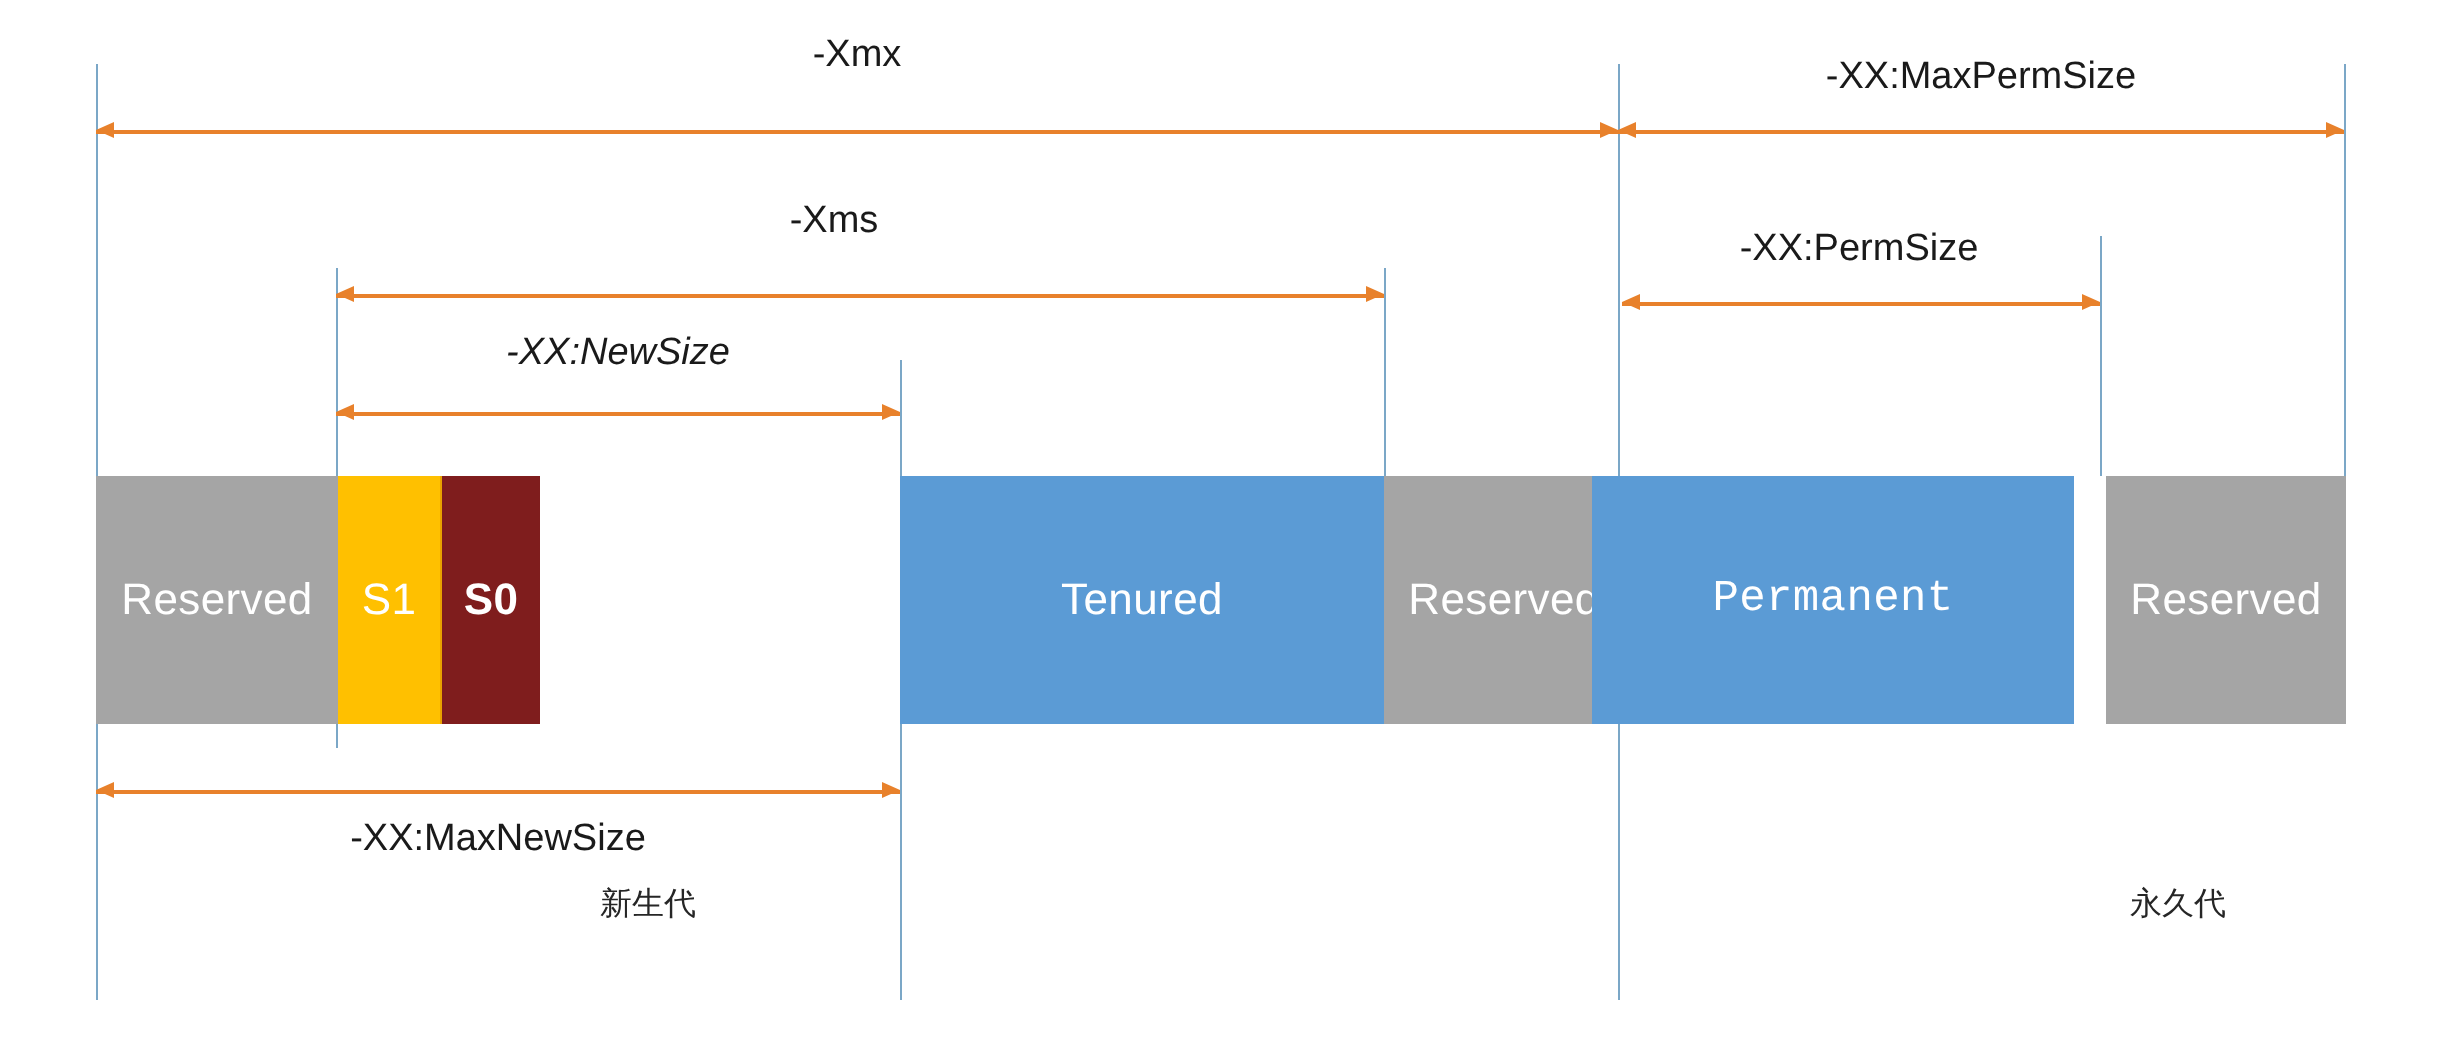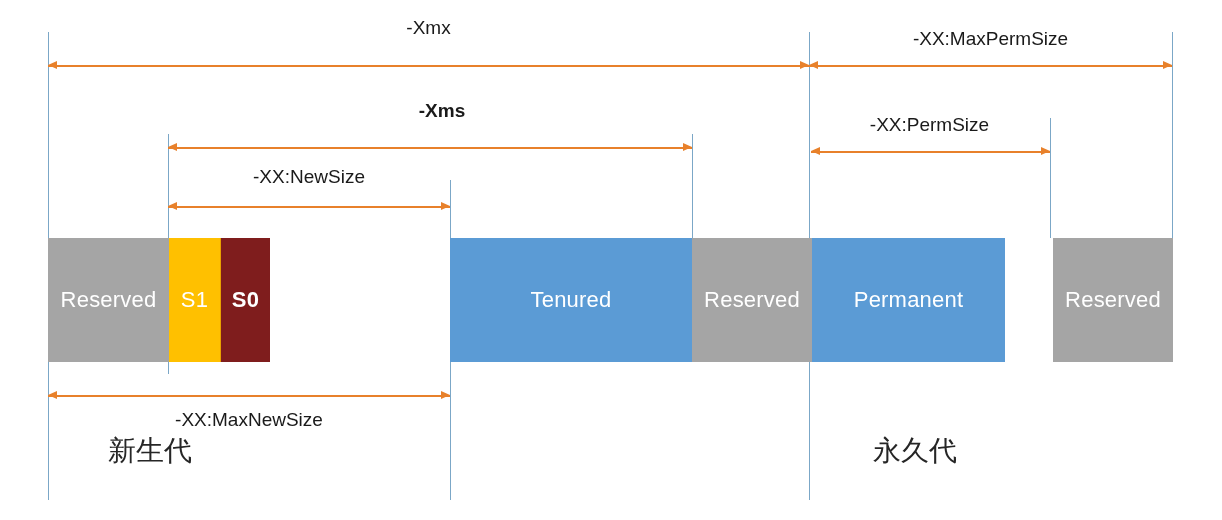--- a/index.html
+++ b/index.html
@@ -51,26 +51,26 @@
   .dim-label {
     position: absolute;
     text-align: center;
     color: #1a1a1a;
     font-size: 19px;
     line-height: 22px;
     white-space: nowrap;
   }
   .gen-label {
     position: absolute;
-    text-align: left;
+    text-align: right;
     color: #262626;
-    font-size: 28px;
+    font-size: 16px;
     line-height: 26px;
     white-space: nowrap;
-    font-family: Liberation Mono, monospace;
+    font-family: Liberation Serif, serif;
   }
 
   
   #memory-bar {
     position: absolute;
     left: 48px;
     top: 238px;
     width: 1125px;
     height: 124px;
   }
@@ -111,35 +111,35 @@
     <div class="arrow-head right"></div>
   </div>
 
   <div class="dim-label" style="left:809px; top:28px; width:363px;">-XX:MaxPermSize</div>
   <div class="arrow-row" style="left:809px; top:61px; width:363px;">
     <div class="arrow-line"></div>
     <div class="arrow-head left"></div>
     <div class="arrow-head right"></div>
   </div>
 
-  <div class="dim-label" style="left:180px; top:100px; width:524px;font-weight:bold;">-Xms</div>
+  <div class="dim-label" style="left:155px; top:100px; width:524px;">-Xms</div>
   <div class="arrow-row" style="left:168px; top:143px; width:524px;">
     <div class="arrow-line"></div>
     <div class="arrow-head left"></div>
     <div class="arrow-head right"></div>
   </div>
 
   <div class="dim-label" style="left:809px; top:114px; width:241px;">-XX:PermSize</div>
   <div class="arrow-row" style="left:811px; top:147px; width:239px;">
     <div class="arrow-line"></div>
     <div class="arrow-head left"></div>
     <div class="arrow-head right"></div>
   </div>
 
-  <div class="dim-label" style="left:168px; top:166px; width:282px;">-XX:NewSize</div>
+  <div class="dim-label" style="left:168px; top:166px; width:282px;font-style:italic;">-XX:NewSize</div>
   <div class="arrow-row" style="left:168px; top:202px; width:282px;">
     <div class="arrow-line"></div>
     <div class="arrow-head left"></div>
     <div class="arrow-head right"></div>
   </div>
 
   <div id="memory-bar">
 
     <div class="seg" style="left:0px; width:121px; background:#A5A5A5;">
       <span class="seg-label">Reserved</span>
@@ -155,21 +155,21 @@
 
 
     <div class="seg" style="left:402px; width:242px; background:#5B9BD5;">
       <span class="seg-label">Tenured</span>
     </div>
 
     <div class="seg" style="left:644px; width:120px; background:#A5A5A5;">
       <span class="seg-label">Reserved</span>
     </div>
 
-    <div class="seg" style="left:764px; width:193px; background:#5B9BD5;">
+    <div class="seg" style="left:748px; width:241px; background:#5B9BD5;font-family:Liberation Mono, monospace;">
       <span class="seg-label">Permanent</span>
     </div>
 
     <div class="seg" style="left:1005px; width:120px; background:#A5A5A5;">
       <span class="seg-label">Reserved</span>
     </div>
 
   </div>
 
   <div class="arrow-row" style="left:48px; top:391px; width:402px;">

